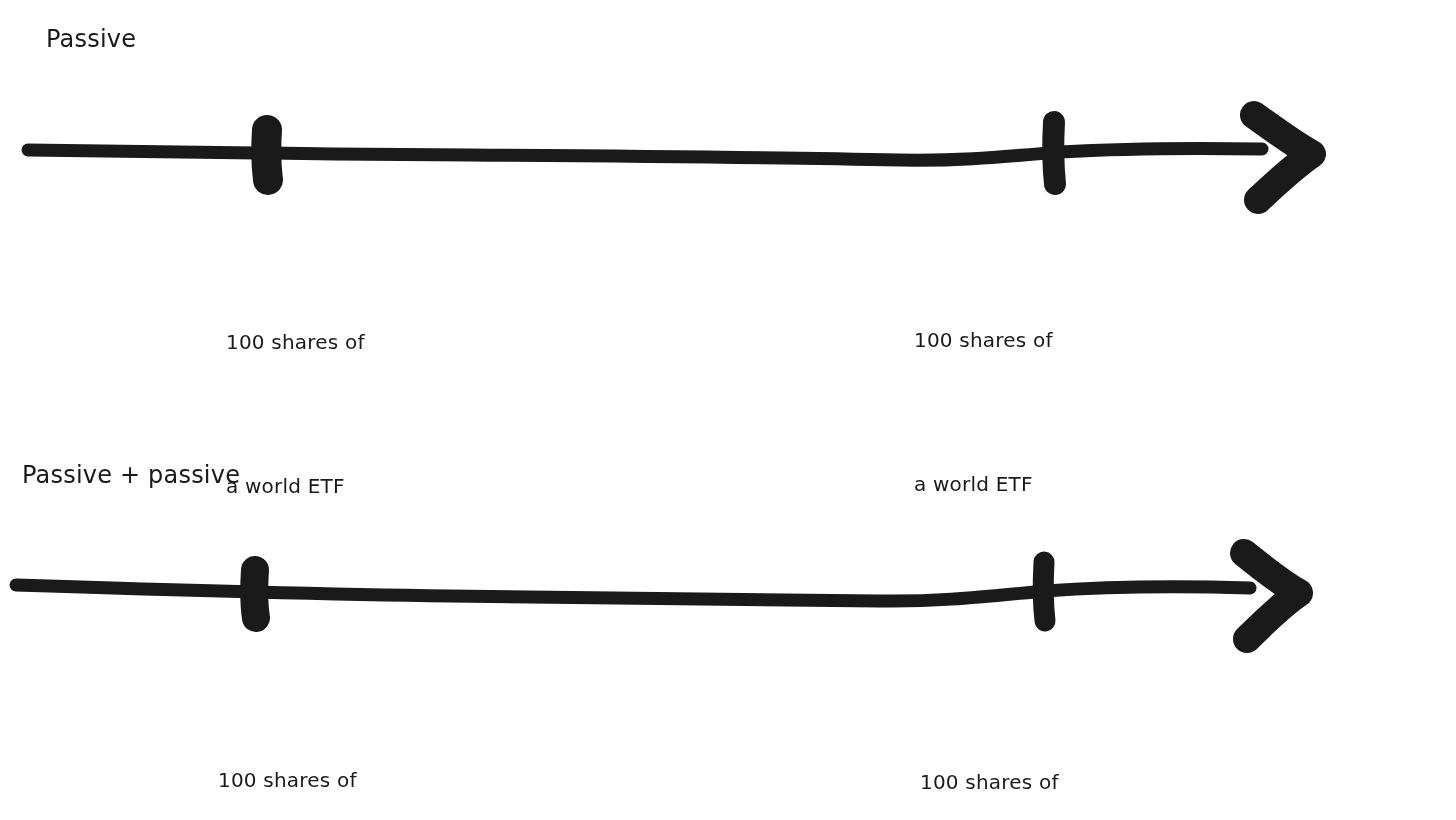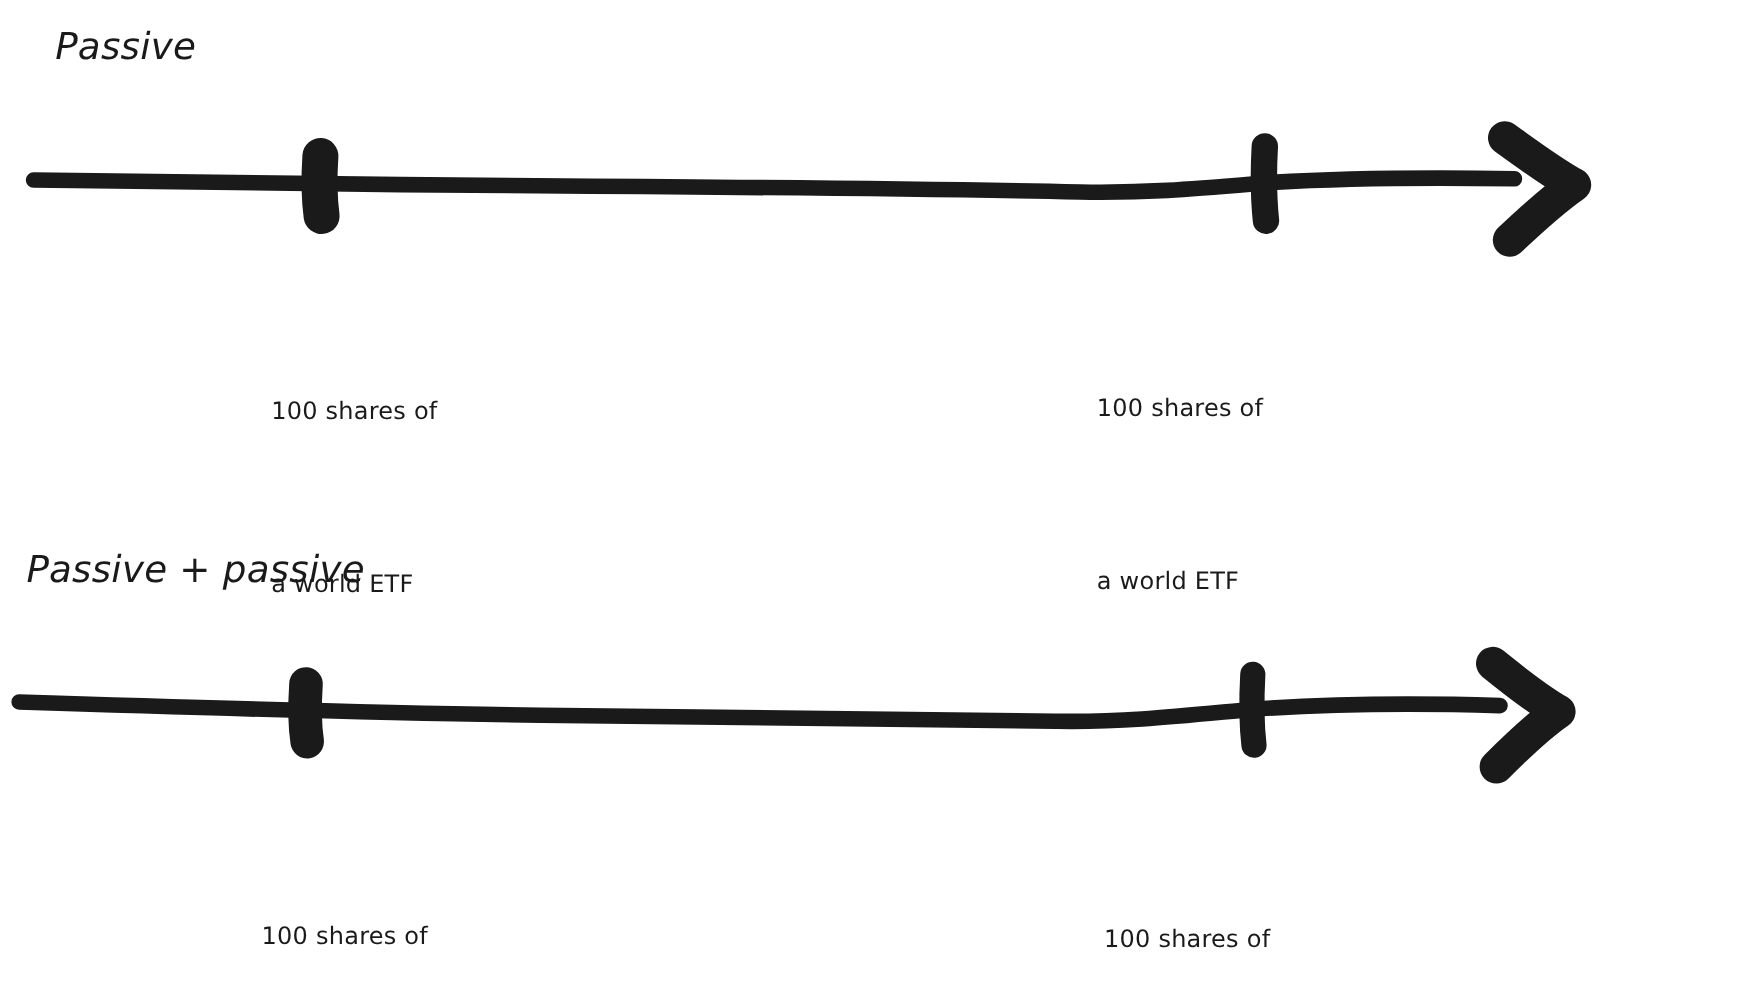--- a/index.html
+++ b/index.html
@@ -38,24 +38,23 @@
   .hand {
     position: absolute;
     font-family: "DejaVu Sans", sans-serif;
     color: #1a1a1a;
     white-space: pre;
     letter-spacing: 0.2px;
     -webkit-font-smoothing: antialiased;
   }
 
   .section-title {
-    font-size: 31px;
+    font-size: 24px;
     line-height: 38px;
     font-weight: 400;
-    font-style: italic;
   }
 
   .tick-label {
     font-size: 20px;
     line-height: 48px;
     font-weight: 400;
   }
 
   .tick-label .line { display: block; }
 

